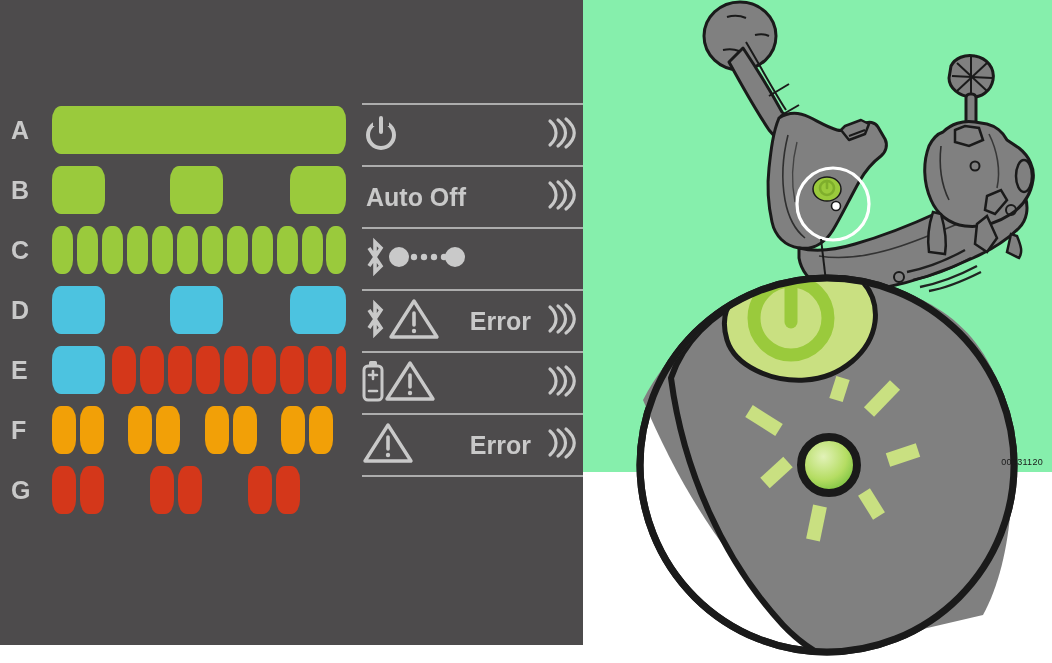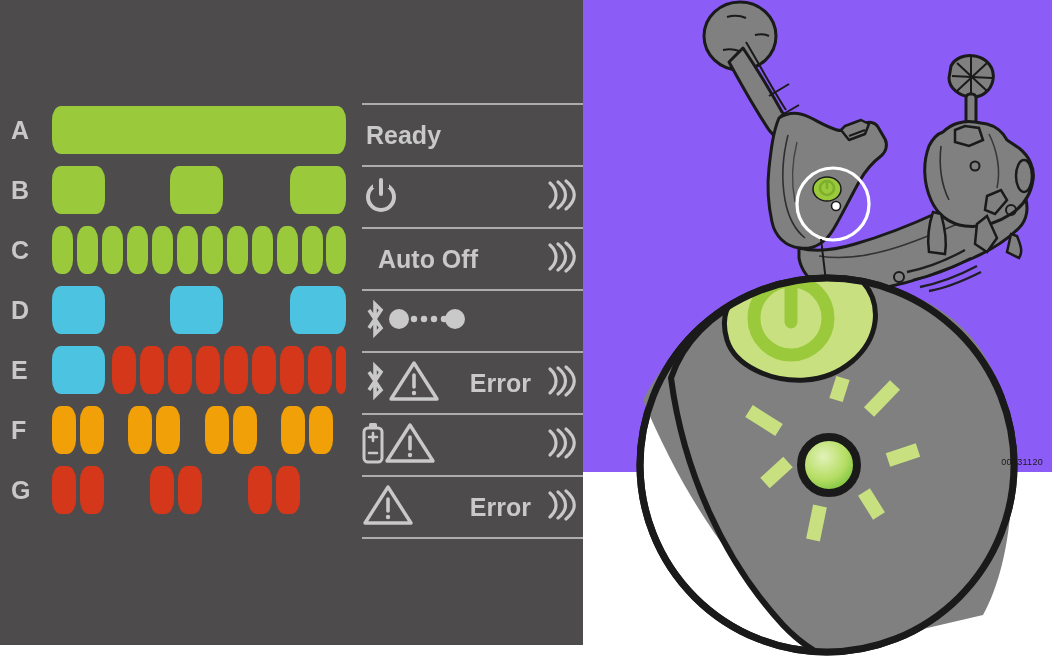--- a/index.html
+++ b/index.html
@@ -84,21 +84,21 @@
   .status-row.last {
     border-bottom: 2px solid #adadad;
   }
   .status-label {
     color: #c9c9c9;
     font-size: 25px;
     font-weight: bold;
     line-height: 1;
   }
   .status-label.ready { margin-left: 4px; }
-  .status-label.autooff { margin-left: 16px; }
+  .status-label.autooff { margin-left: 4px; }
   .status-label.error { position: absolute; right: 52px; text-align: right; }
   .icon-slot {
     display: flex;
     align-items: center;
     justify-content: center;
   }
   .sound-slot {
     position: absolute;
     right: 6px;
     top: 50%;
@@ -106,21 +106,21 @@
   }
   .ico { display:block; }
 
   
   #illustration {
     position: absolute;
     left: 583px;
     top: 0;
     width: 469px;
     height: 472px;
-    background: #8b5cf6;
+    background: #86efac;
   }
   #doc-id {
     position: absolute;
     right: 9px;
     bottom: 5px;
     font-size: 9px;
     color: #1a1a1a;
     font-family: "Liberation Sans", sans-serif;
     letter-spacing: 0.3px;
   }
@@ -205,23 +205,20 @@
           <div class="blk r" style="left: 28px; width: 24px;"></div>
           <div class="blk r" style="left: 98px; width: 24px;"></div>
           <div class="blk r" style="left: 126px; width: 24px;"></div>
           <div class="blk r" style="left: 196px; width: 24px;"></div>
           <div class="blk r" style="left: 224px; width: 24px;"></div>
         </div>
       </div>
     </div>
 
   <div id="status-list">
-      <div class="status-row">
-        <div class="status-label ready">Ready</div>
-      </div>
       <div class="status-row">
         <span class="icon-slot ico"><svg width="38" height="38" viewBox="0 0 38 38">
             <circle cx="19" cy="21" r="13" fill="none" stroke="#c9c9c9" stroke-width="4"></circle>
             <rect x="11" y="1" width="16" height="11" fill="#4d4b4c"></rect>
             <path d="M19,4 L19,18" stroke="#c9c9c9" stroke-width="4" stroke-linecap="round"></path>
           </svg></span>
         <div class="sound-slot">
           <span class="icon-slot ico"><svg width="34" height="38" viewBox="0 0 34 38">
               <path d="M7,7 C15,14 15,24 7,31" fill="none" stroke="#c9c9c9" stroke-width="3.2" stroke-linecap="round"></path>
               <path d="M15,6 C25,14 25,24 15,32" fill="none" stroke="#c9c9c9" stroke-width="3.2" stroke-linecap="round"></path>

